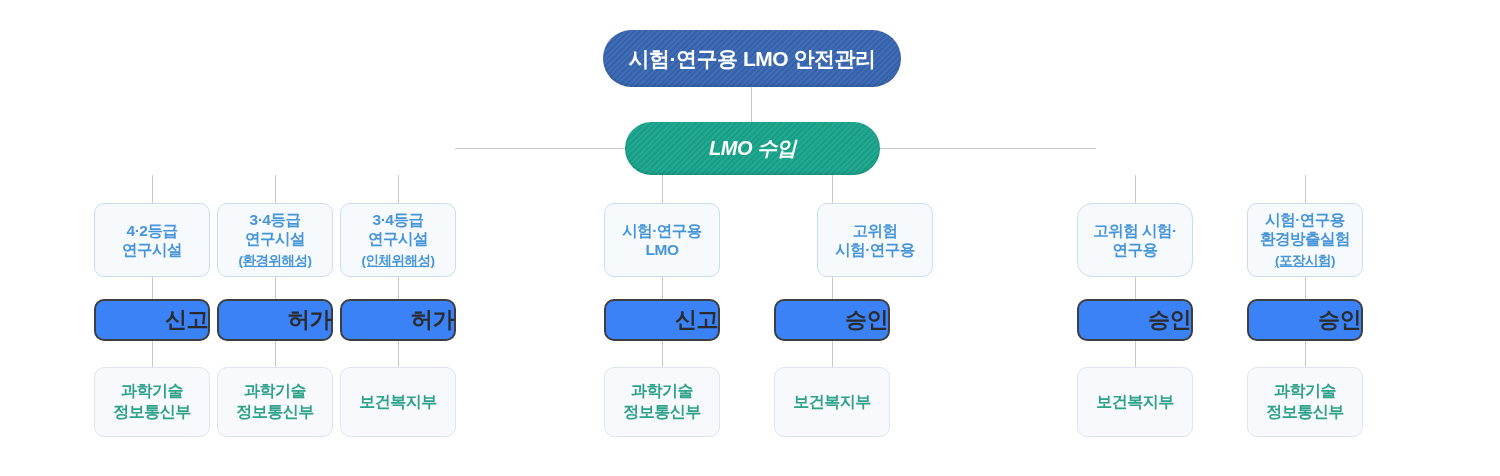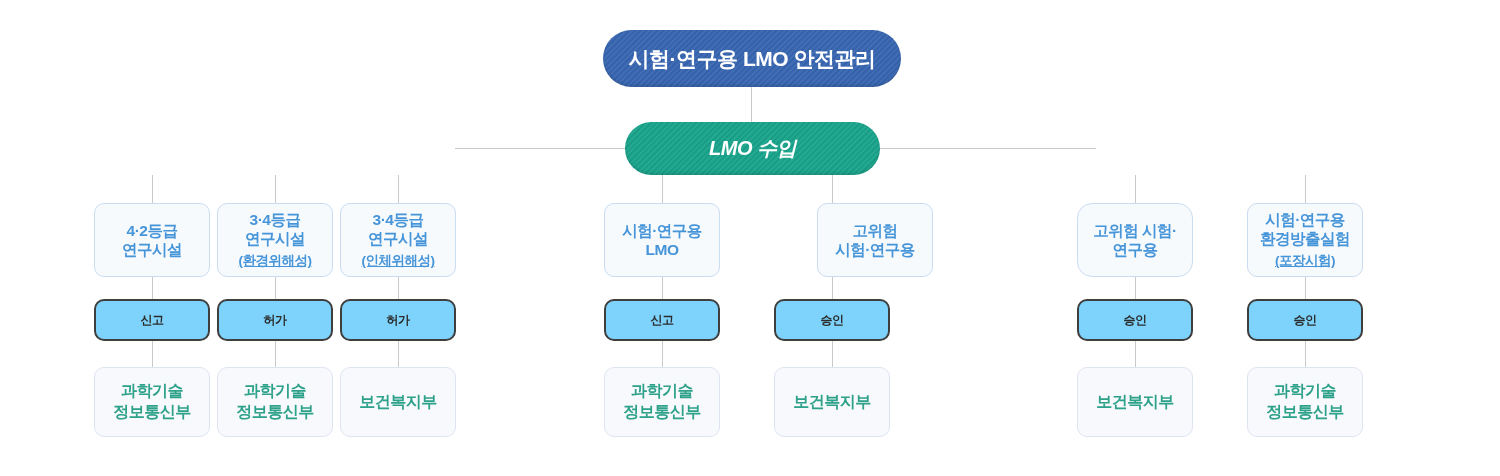--- a/index.html
+++ b/index.html
@@ -61,25 +61,26 @@
     color: #4795d9;
     font-size: 15.5px;
     line-height: 1.25;
     letter-spacing: -0.5px;
   }
   .box-category .main { white-space: pre-line; }
   .box-category .sub { font-size: 13.5px; margin-top: 5px; text-decoration: underline; }
   .box-category .sub:empty { display: none; }
   .box-action {
     top: 299px; height: 42px;
-    background: #7dd3fc;
+    background: #3b82f6;
     border: 2px solid #3e3e3e;
     color: #2b2b2b;
-    font-size: 12px;
-    letter-spacing: -0.5px;
+    font-size: 22px;
+    letter-spacing: -0.5px;
+    align-items: flex-end;
   }
   .box-ministry {
     top: 367px; height: 70px;
     background: #f8f9fd;
     border: 1px solid #dfe4f2;
     color: #2da189;
     font-size: 16px;
     line-height: 1.3;
     letter-spacing: -0.5px;
     white-space: pre-line;

